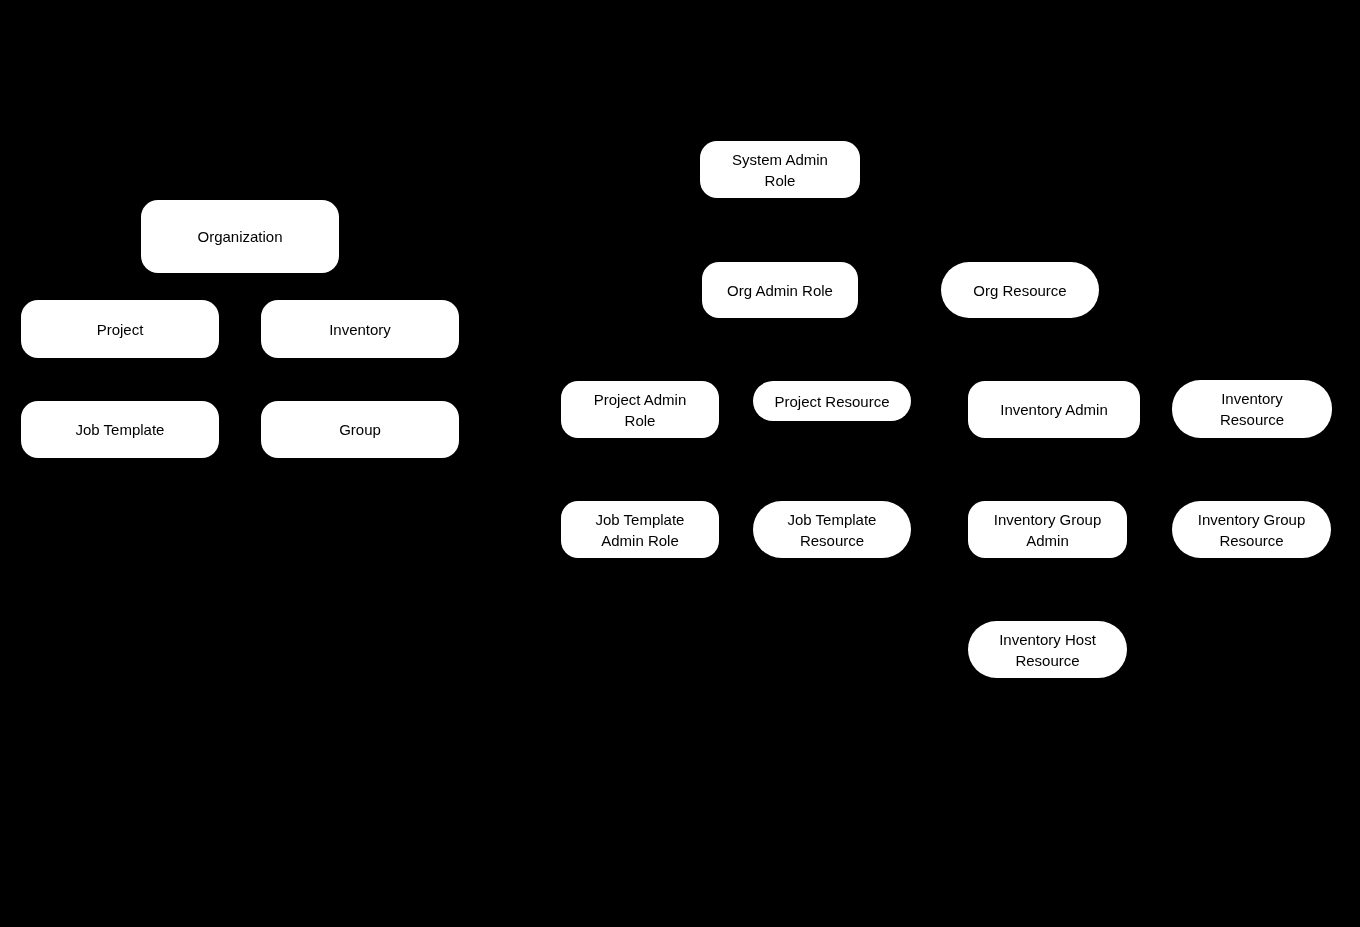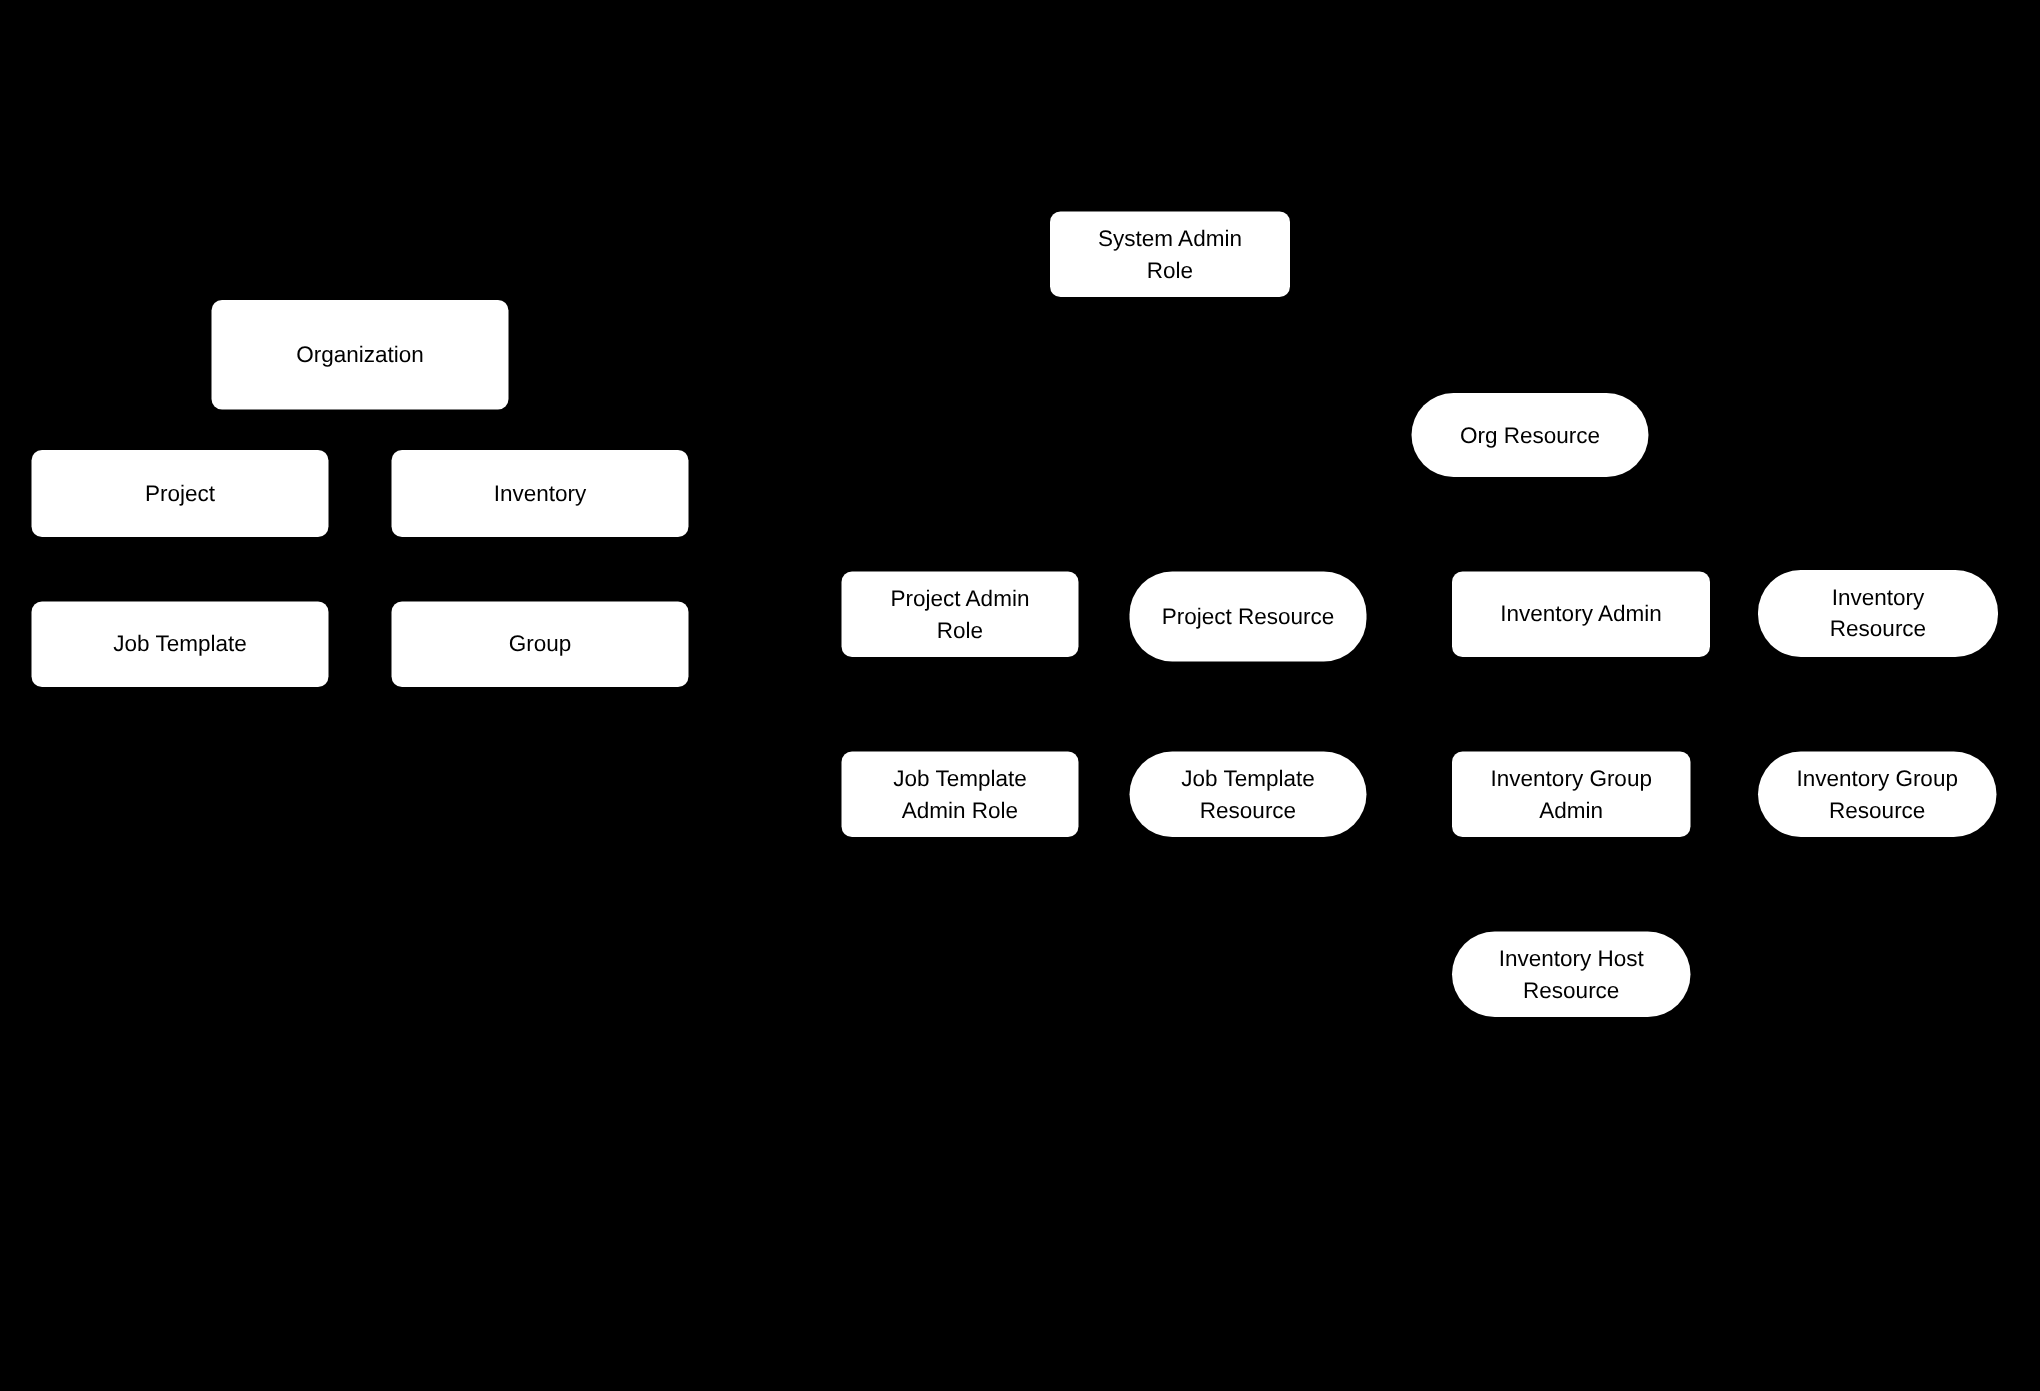--- a/index.html
+++ b/index.html
@@ -20,21 +20,21 @@
     box-sizing: border-box;
     background: #ffffff;
     color: #000000;
     display: flex;
     align-items: center;
     justify-content: center;
     text-align: center;
     font-size: 15px;
     line-height: 21px;
     white-space: pre-line;
-    border-radius: 7px;
+    border-radius: 17px;
   }
   .pill {
     border-radius: 28.5px;
   }
 </style>
 </head>
 <body>
 
 <div class="stage">
 
@@ -45,27 +45,28 @@
   <div class="node" style="left:261px; top:300px; width:198px; height:58px;">Inventory</div>
 
   <div class="node" style="left:21px; top:401px; width:198px; height:57px;">Job Template</div>
 
   <div class="node" style="left:261px; top:401px; width:198px; height:57px;">Group</div>
 
 
   <div class="node" style="left:700px; top:141px; width:160px; height:57px;">System Admin
 Role</div>
 
+  <div class="node" style="left:702px; top:262px; width:156px; height:56px;">Org Admin Role</div>
 
   <div class="node pill" style="left:941px; top:262px; width:158px; height:56px;text-align:right;">Org Resource</div>
 
   <div class="node" style="left:561px; top:381px; width:158px; height:57px;">Project Admin
 Role</div>
 
-  <div class="node pill" style="left:753px; top:381px; width:158px; height:60px;text-align:right;">Project Resource</div>
+  <div class="node pill" style="left:753px; top:381px; width:158px; height:40px;text-align:right;">Project Resource</div>
 
   <div class="node" style="left:968px; top:381px; width:172px; height:57px;">Inventory Admin</div>
 
   <div class="node pill" style="left:1172px; top:380px; width:160px; height:58px;">Inventory
 Resource</div>
 
   <div class="node" style="left:561px; top:501px; width:158px; height:57px;">Job Template
 Admin Role</div>
 
   <div class="node pill" style="left:753px; top:501px; width:158px; height:57px;">Job Template

